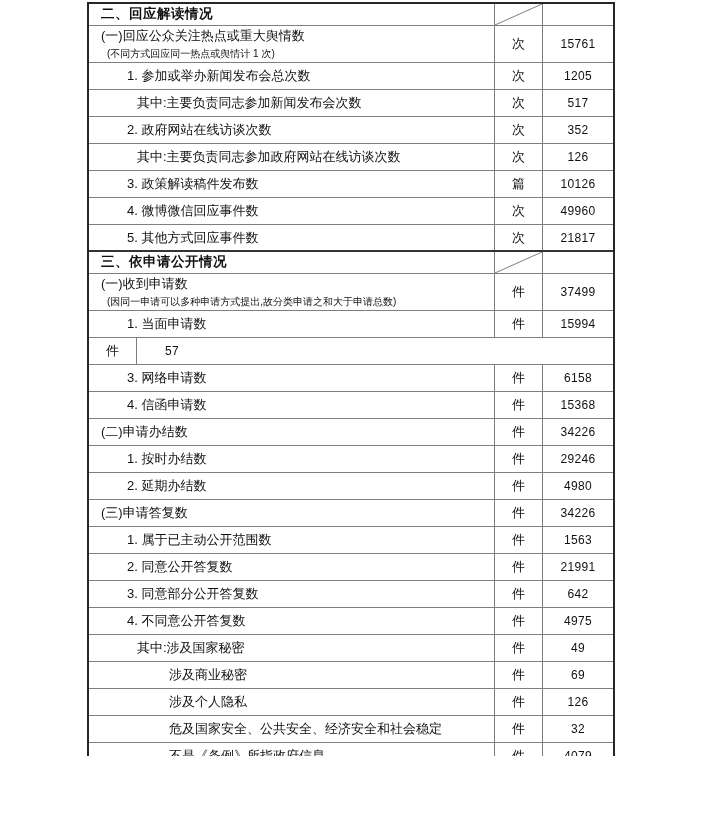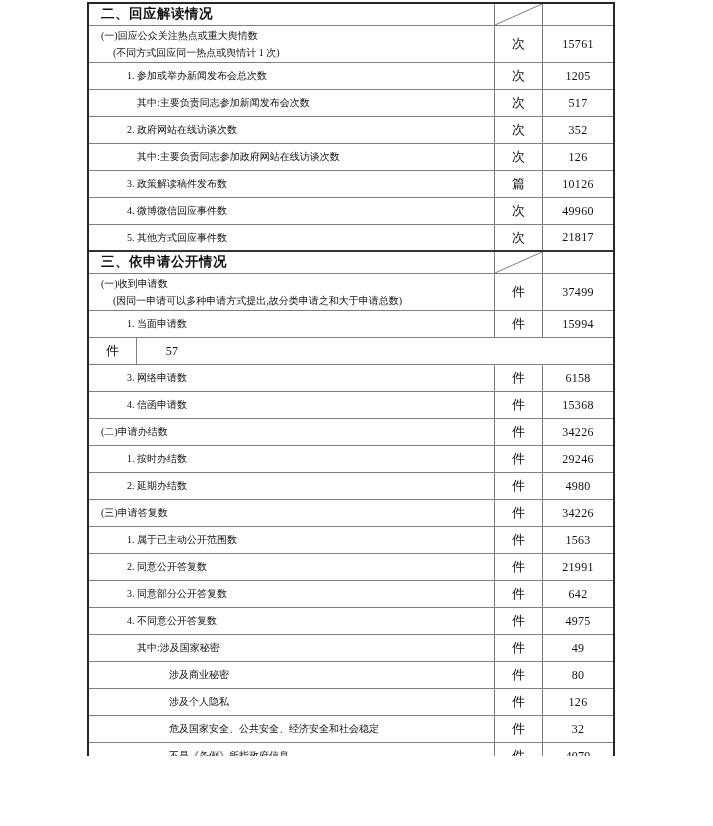--- a/index.html
+++ b/index.html
@@ -6,21 +6,21 @@
     margin: 0;
     padding: 0;
     background: #ffffff;
   }
   .page {
     position: relative;
     width: 713px;
     height: 756px;
     background: #ffffff;
     overflow: hidden;
-    font-family: Liberation Serif, serif;
+    font-family: Liberation Sans, sans-serif;
     color: #111111;
   }
   .report-table {
     position: absolute;
     left: 87px;
     top: 2px;
     width: 528px;
     box-sizing: border-box;
     border: 2px solid #262626;
     background: #ffffff;
@@ -69,35 +69,35 @@
     font-size: 12px;
     letter-spacing: 0.3px;
   }
 
   .indent-0 { --ind: 12px; }
   .indent-1 { --ind: 38px; }
   .indent-2 { --ind: 48px; }
   .indent-3 { --ind: 80px; }
 
   .label-main {
-    font-size: 10px;
+    font-size: 13px;
     line-height: 1.2;
     white-space: nowrap;
     padding-left: var(--ind, 12px);
   }
   .bold-row .label-main {
     font-weight: 700;
     font-size: 13.5px;
     letter-spacing: 0.5px;
   }
   .label-sub {
     font-size: 10px;
     line-height: 1.2;
     white-space: nowrap;
-    padding-left: 24px;
+    padding-left: 18px;
     margin-top: 5px;
   }
   .diag {
     position: absolute;
     left: 0; top: 0;
     width: 100%;
     height: 100%;
     display: block;
   }
 </style>
@@ -280,21 +280,21 @@
           <div class="label-main">其中:涉及国家秘密</div>
         </div>
         <div class="cell unit">件</div>
         <div class="cell value">49</div>
       </div>
       <div class="row normal indent-3">
         <div class="cell label">
           <div class="label-main">涉及商业秘密</div>
         </div>
         <div class="cell unit">件</div>
-        <div class="cell value">80</div>
+        <div class="cell value">69</div>
       </div>
       <div class="row normal indent-3">
         <div class="cell label">
           <div class="label-main">涉及个人隐私</div>
         </div>
         <div class="cell unit">件</div>
         <div class="cell value">126</div>
       </div>
       <div class="row normal indent-3">
         <div class="cell label">

